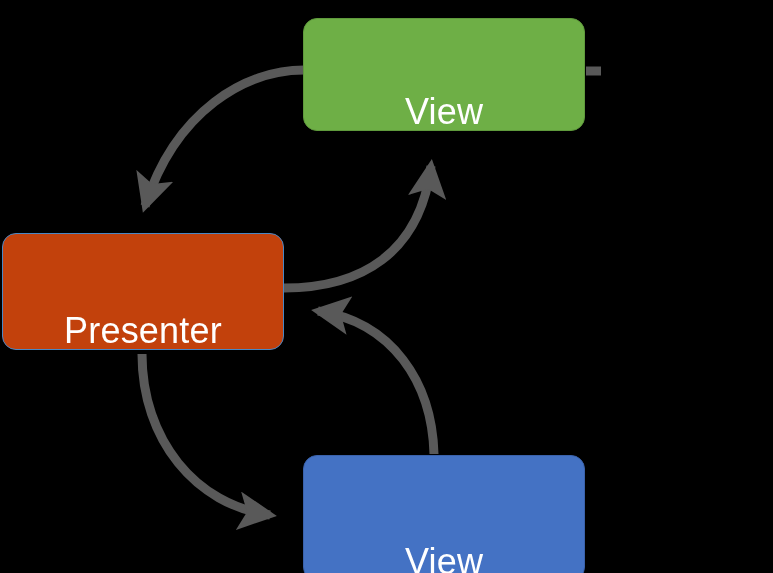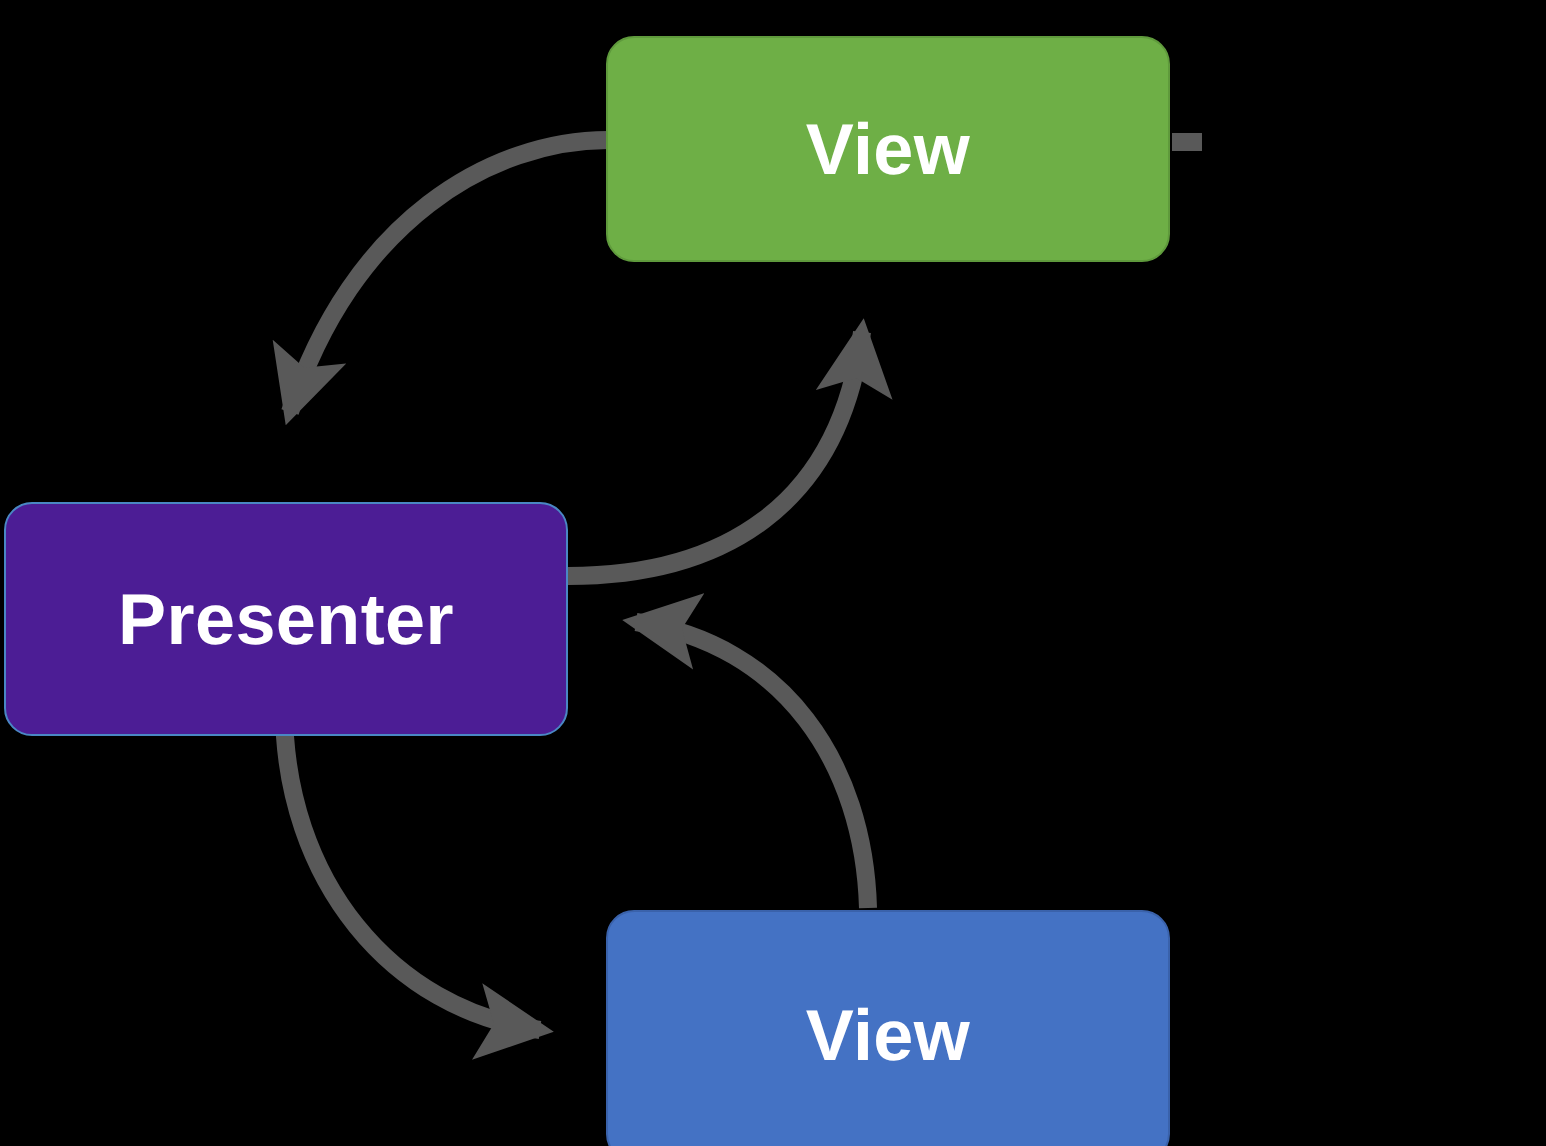--- a/index.html
+++ b/index.html
@@ -11,45 +11,45 @@
     position: relative;
     width: 773px;
     height: 573px;
     background: #000000;
     overflow: hidden;
     font-family: "Liberation Sans", sans-serif;
   }
   .node {
     position: absolute;
     display: flex;
-    align-items: center;
+    align-items: flex-end;
     justify-content: center;
     box-sizing: border-box;
     border-radius: 14px;
     color: #ffffff;
     font-size: 36px;
-    font-weight: 700;
+    font-weight: 400;
     letter-spacing: 0.2px;
     line-height: 1;
     user-select: none;
   }
   #node-view {
     left: 303px;
     top: 18px;
     width: 282px;
     height: 113px;
     background: #6EAF46;
     border: 1.5px solid #5F9A3C;
   }
   #node-presenter {
     left: 2px;
-    top: 251px;
+    top: 233px;
     width: 282px;
     height: 117px;
-    background: #4c1d95;
+    background: #c2410c;
     border: 1.5px solid #4A87C4;
   }
   #node-model {
     left: 303px;
     top: 455px;
     width: 282px;
     height: 126px;
     background: #4472C4;
     border: 1.5px solid #3A62AB;
   }

